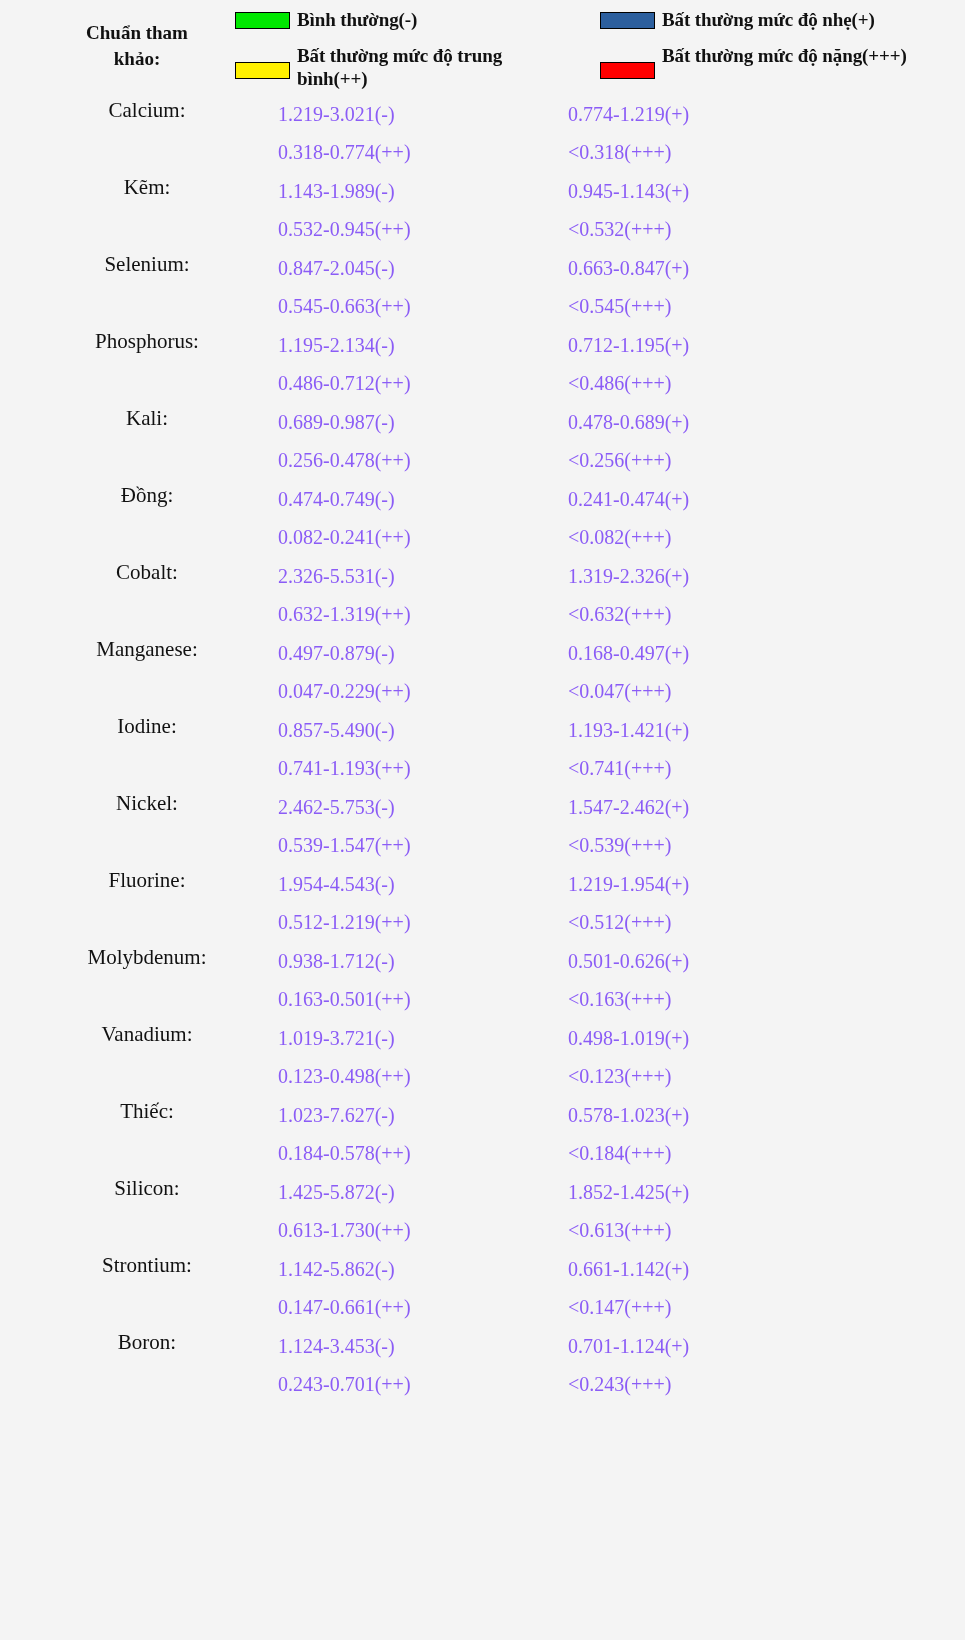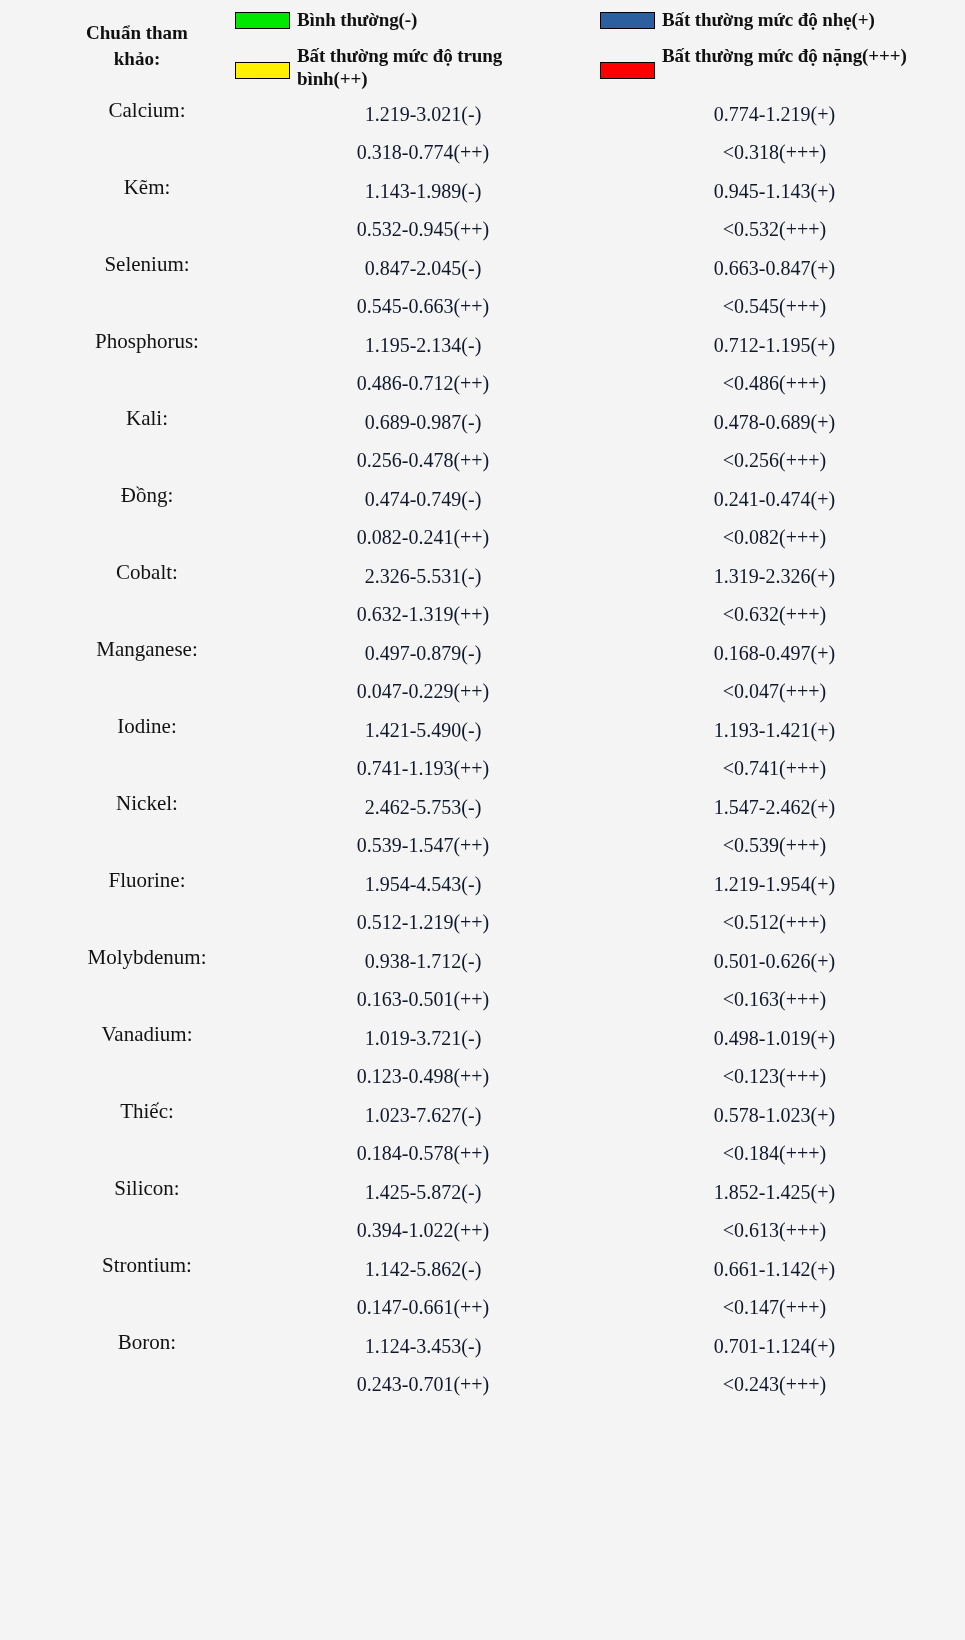--- a/index.html
+++ b/index.html
@@ -99,25 +99,25 @@
   .analyte-name {
     text-align: center;
     font-size: 21px;
     line-height: 30px;
     padding-top: 6px;
     color: #111111;
     white-space: nowrap;
   }
 
   .range-cell {
-    text-align: center;
+    text-align: left;
     font-size: 20px;
     line-height: 38px;
     padding-top: 2px;
-    color: #0f172a;
+    color: #8b5cf6;
     white-space: nowrap;
   }
 
   .range-line {
     display: block;
   }
 </style>
 </head>
 <body>
 
@@ -241,21 +241,21 @@
             <span class="range-line">0.047-0.229(++)</span>
           </td>
           <td class="range-cell">
             <span class="range-line">0.168-0.497(+)</span>
             <span class="range-line">&lt;0.047(+++)</span>
           </td>
         </tr>
         <tr class="row-group">
           <td class="analyte-name">Iodine:</td>
           <td class="range-cell">
-            <span class="range-line">1.421-5.490(-)</span>
+            <span class="range-line">0.857-5.490(-)</span>
             <span class="range-line">0.741-1.193(++)</span>
           </td>
           <td class="range-cell">
             <span class="range-line">1.193-1.421(+)</span>
             <span class="range-line">&lt;0.741(+++)</span>
           </td>
         </tr>
         <tr class="row-group">
           <td class="analyte-name">Nickel:</td>
           <td class="range-cell">
@@ -308,21 +308,21 @@
           </td>
           <td class="range-cell">
             <span class="range-line">0.578-1.023(+)</span>
             <span class="range-line">&lt;0.184(+++)</span>
           </td>
         </tr>
         <tr class="row-group">
           <td class="analyte-name">Silicon:</td>
           <td class="range-cell">
             <span class="range-line">1.425-5.872(-)</span>
-            <span class="range-line">0.394-1.022(++)</span>
+            <span class="range-line">0.613-1.730(++)</span>
           </td>
           <td class="range-cell">
             <span class="range-line">1.852-1.425(+)</span>
             <span class="range-line">&lt;0.613(+++)</span>
           </td>
         </tr>
         <tr class="row-group">
           <td class="analyte-name">Strontium:</td>
           <td class="range-cell">
             <span class="range-line">1.142-5.862(-)</span>

